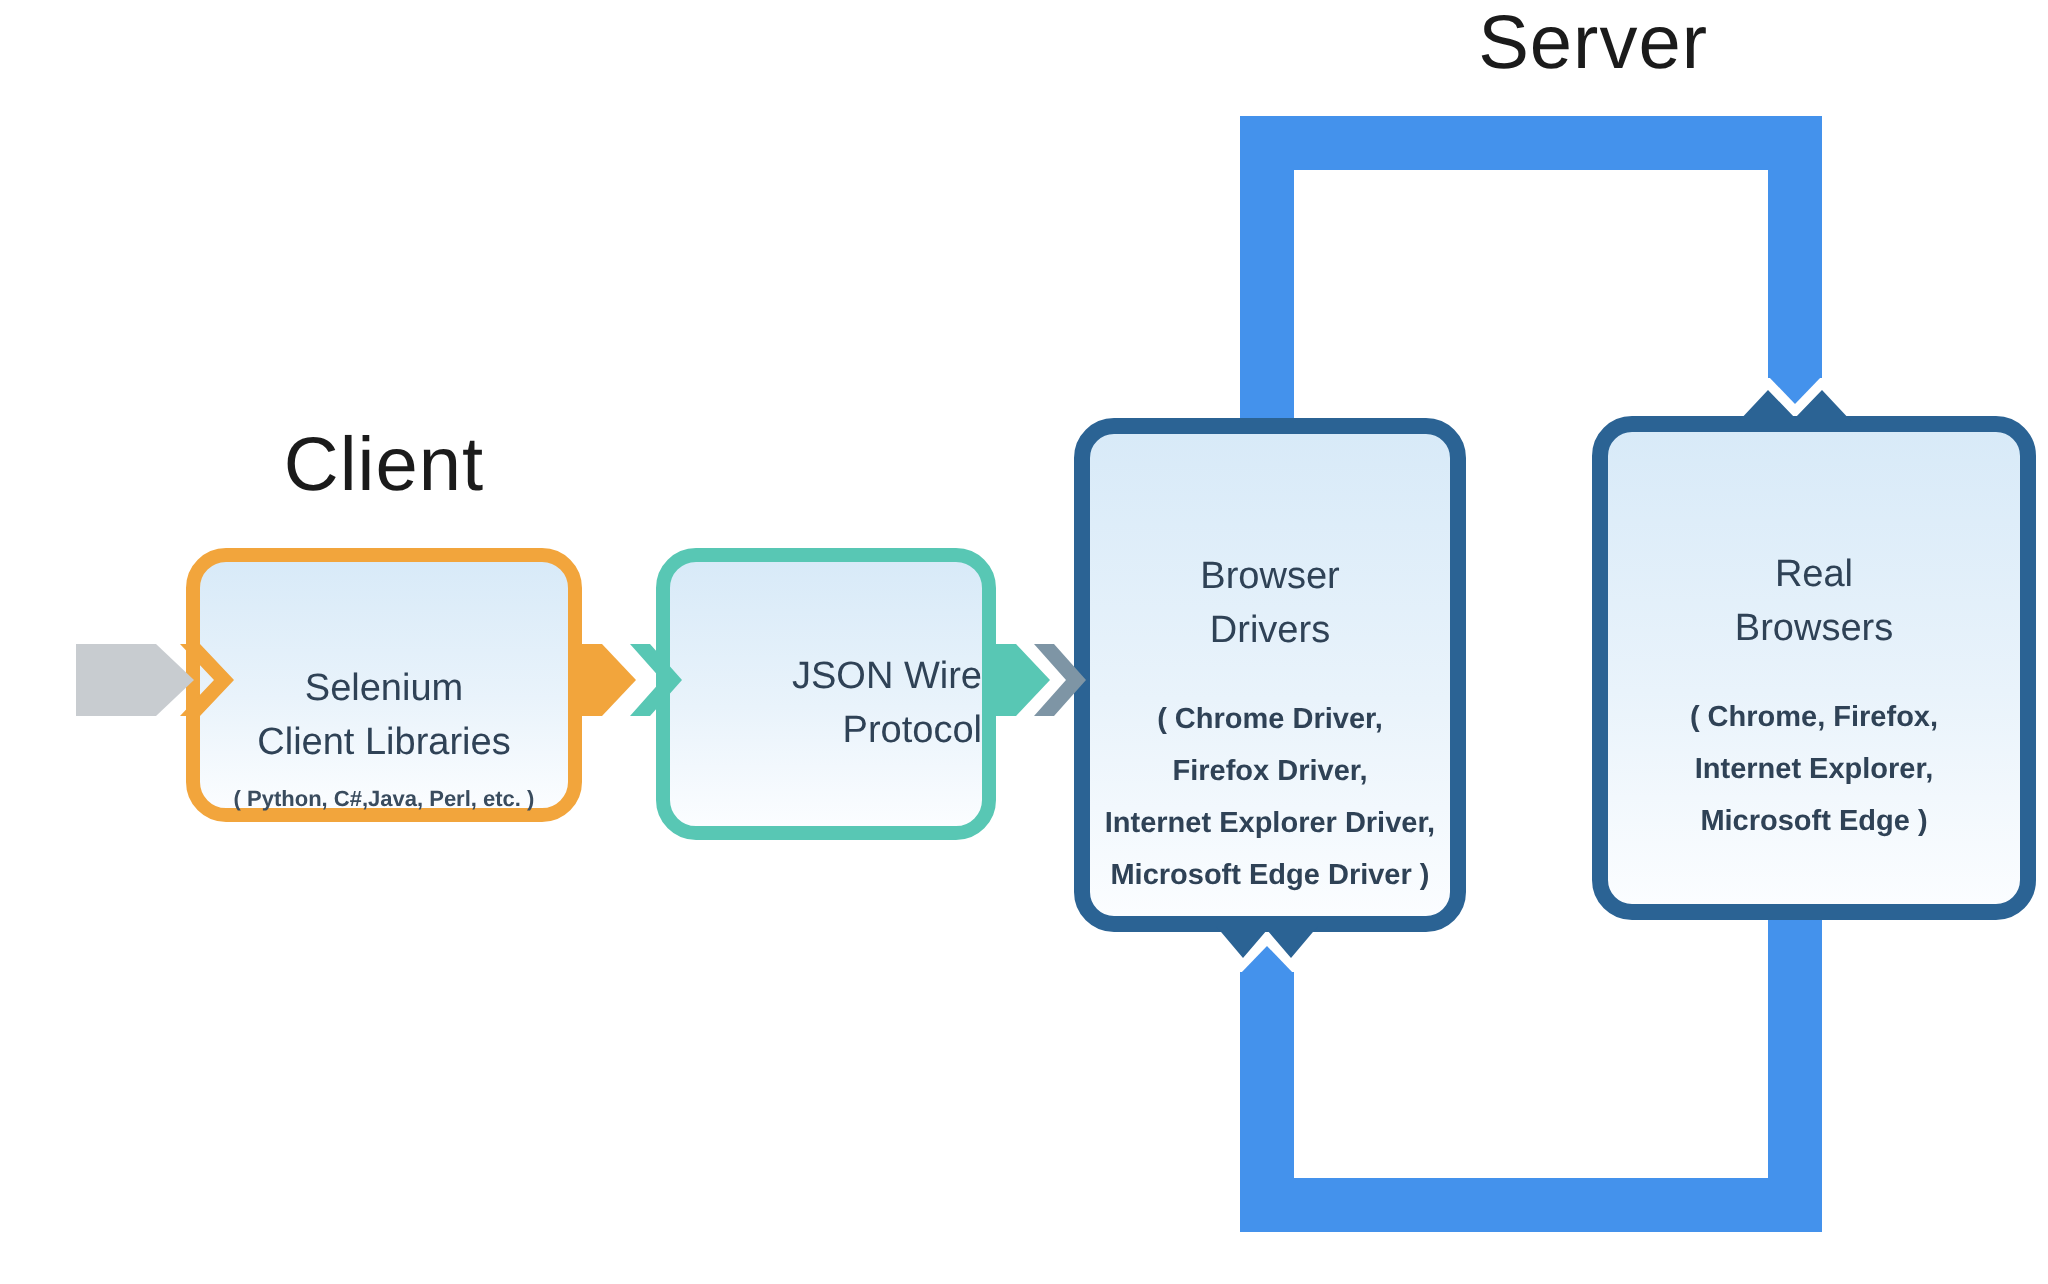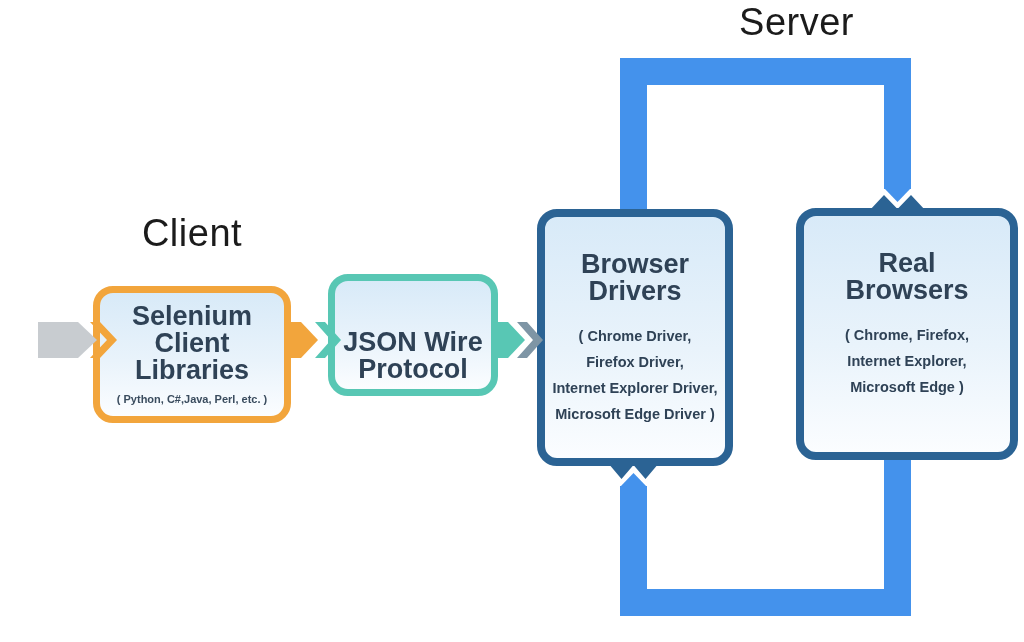--- a/index.html
+++ b/index.html
@@ -15,24 +15,24 @@
     position:absolute;z-index:2;text-align:center;
     font-size:38px;font-weight:400;color:#1b1b1b;letter-spacing:0.5px;
   }
   .heading-client{left:93px;top:212px;width:198px;}
   .heading-server{left:660px;top:1px;width:194px;text-align:right;}
   .box{
     position:absolute;z-index:2;border-style:solid;border-radius:20px;
     background:linear-gradient(180deg,#d8eaf8 0%,#e9f3fb 55%,#fbfdff 100%);
     color:#2f4256;text-align:center;
   }
-  .box-title{font-weight:700;font-size:27px;line-height:27px;white-space:pre-line;}
+  .box-title{font-weight:400;font-size:19px;line-height:27px;white-space:pre-line;margin-top:24px;}
   .box-sub{font-weight:700;font-size:11px;margin-top:9px;color:#3a4c5e;}
-  .box-selenium{left:93px;top:286px;width:198px;height:137px;border-width:7px;border-color:#f2a53c;padding-top:10px;}
-  .box-jsonwire{left:328px;top:274px;width:170px;height:122px;border-width:7px;border-color:#58c7b4;padding-top:48px;}
+  .box-selenium{left:93px;top:274px;width:198px;height:137px;border-width:7px;border-color:#f2a53c;padding-top:26px;}
+  .box-jsonwire{left:328px;top:274px;width:170px;height:146px;border-width:7px;border-color:#58c7b4;padding-top:20px;text-align:right;}
   .box-drivers{left:537px;top:209px;width:196px;height:257px;border-width:8px;border-color:#2b6394;padding-top:34px;}
   .box-real{left:796px;top:208px;width:222px;height:252px;border-width:8px;border-color:#2b6394;padding-top:34px;}
   .box-list{
     width:max-content;margin:18px auto 0 auto;text-align:center;
     font-weight:700;font-size:14.5px;line-height:26px;
   }
   .box-real .box-list{}
 </style>
 </head>
 <body>

